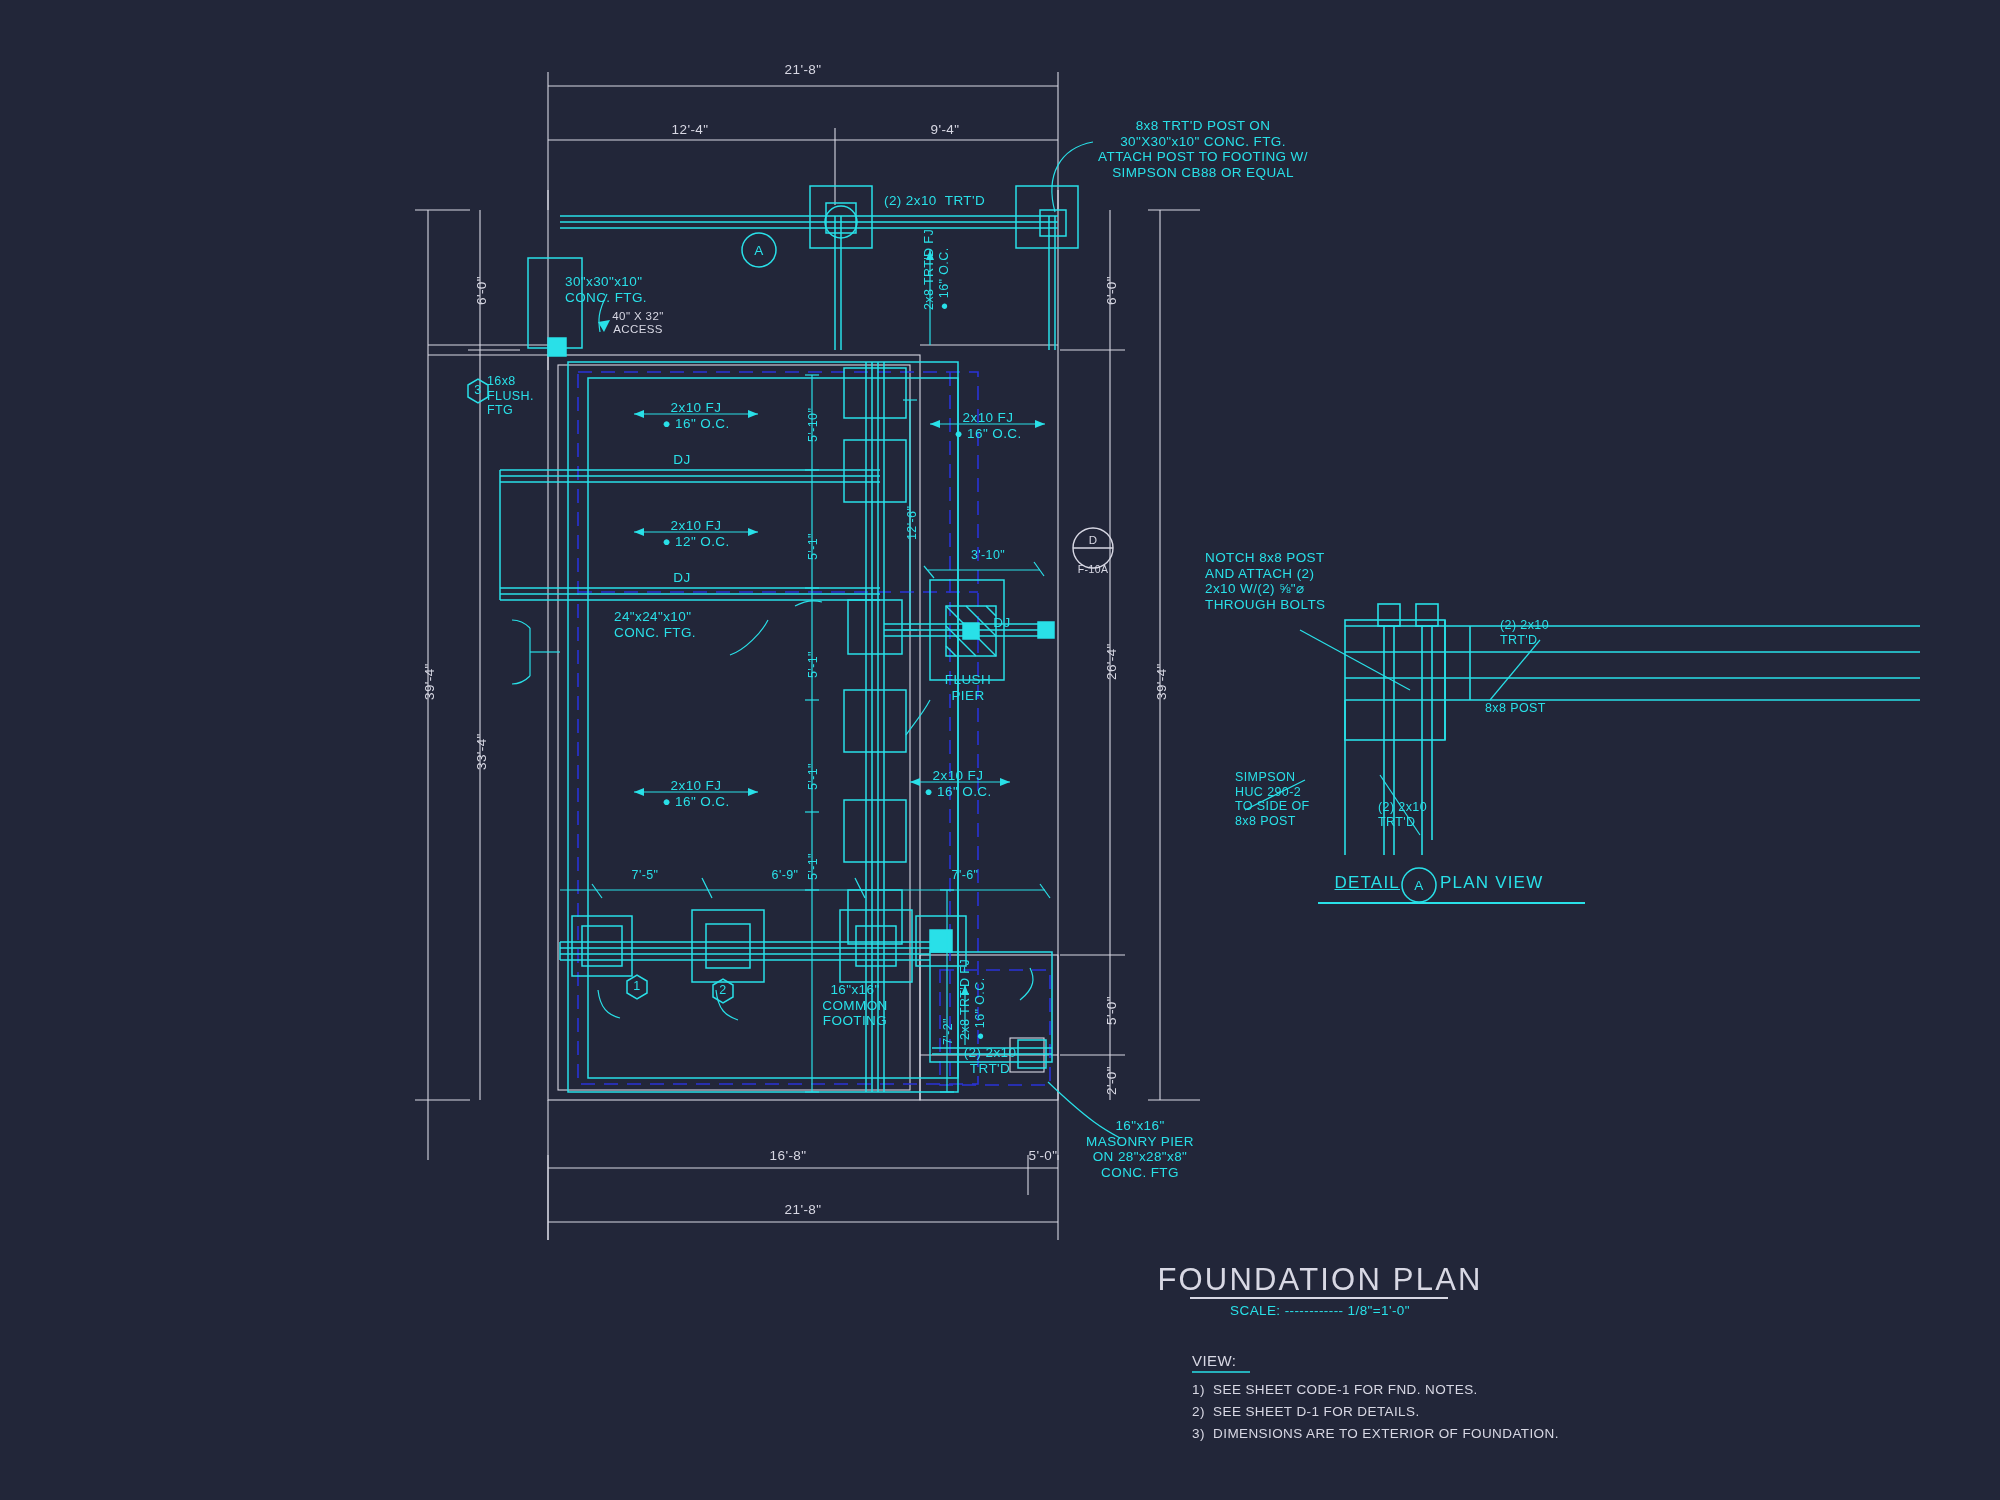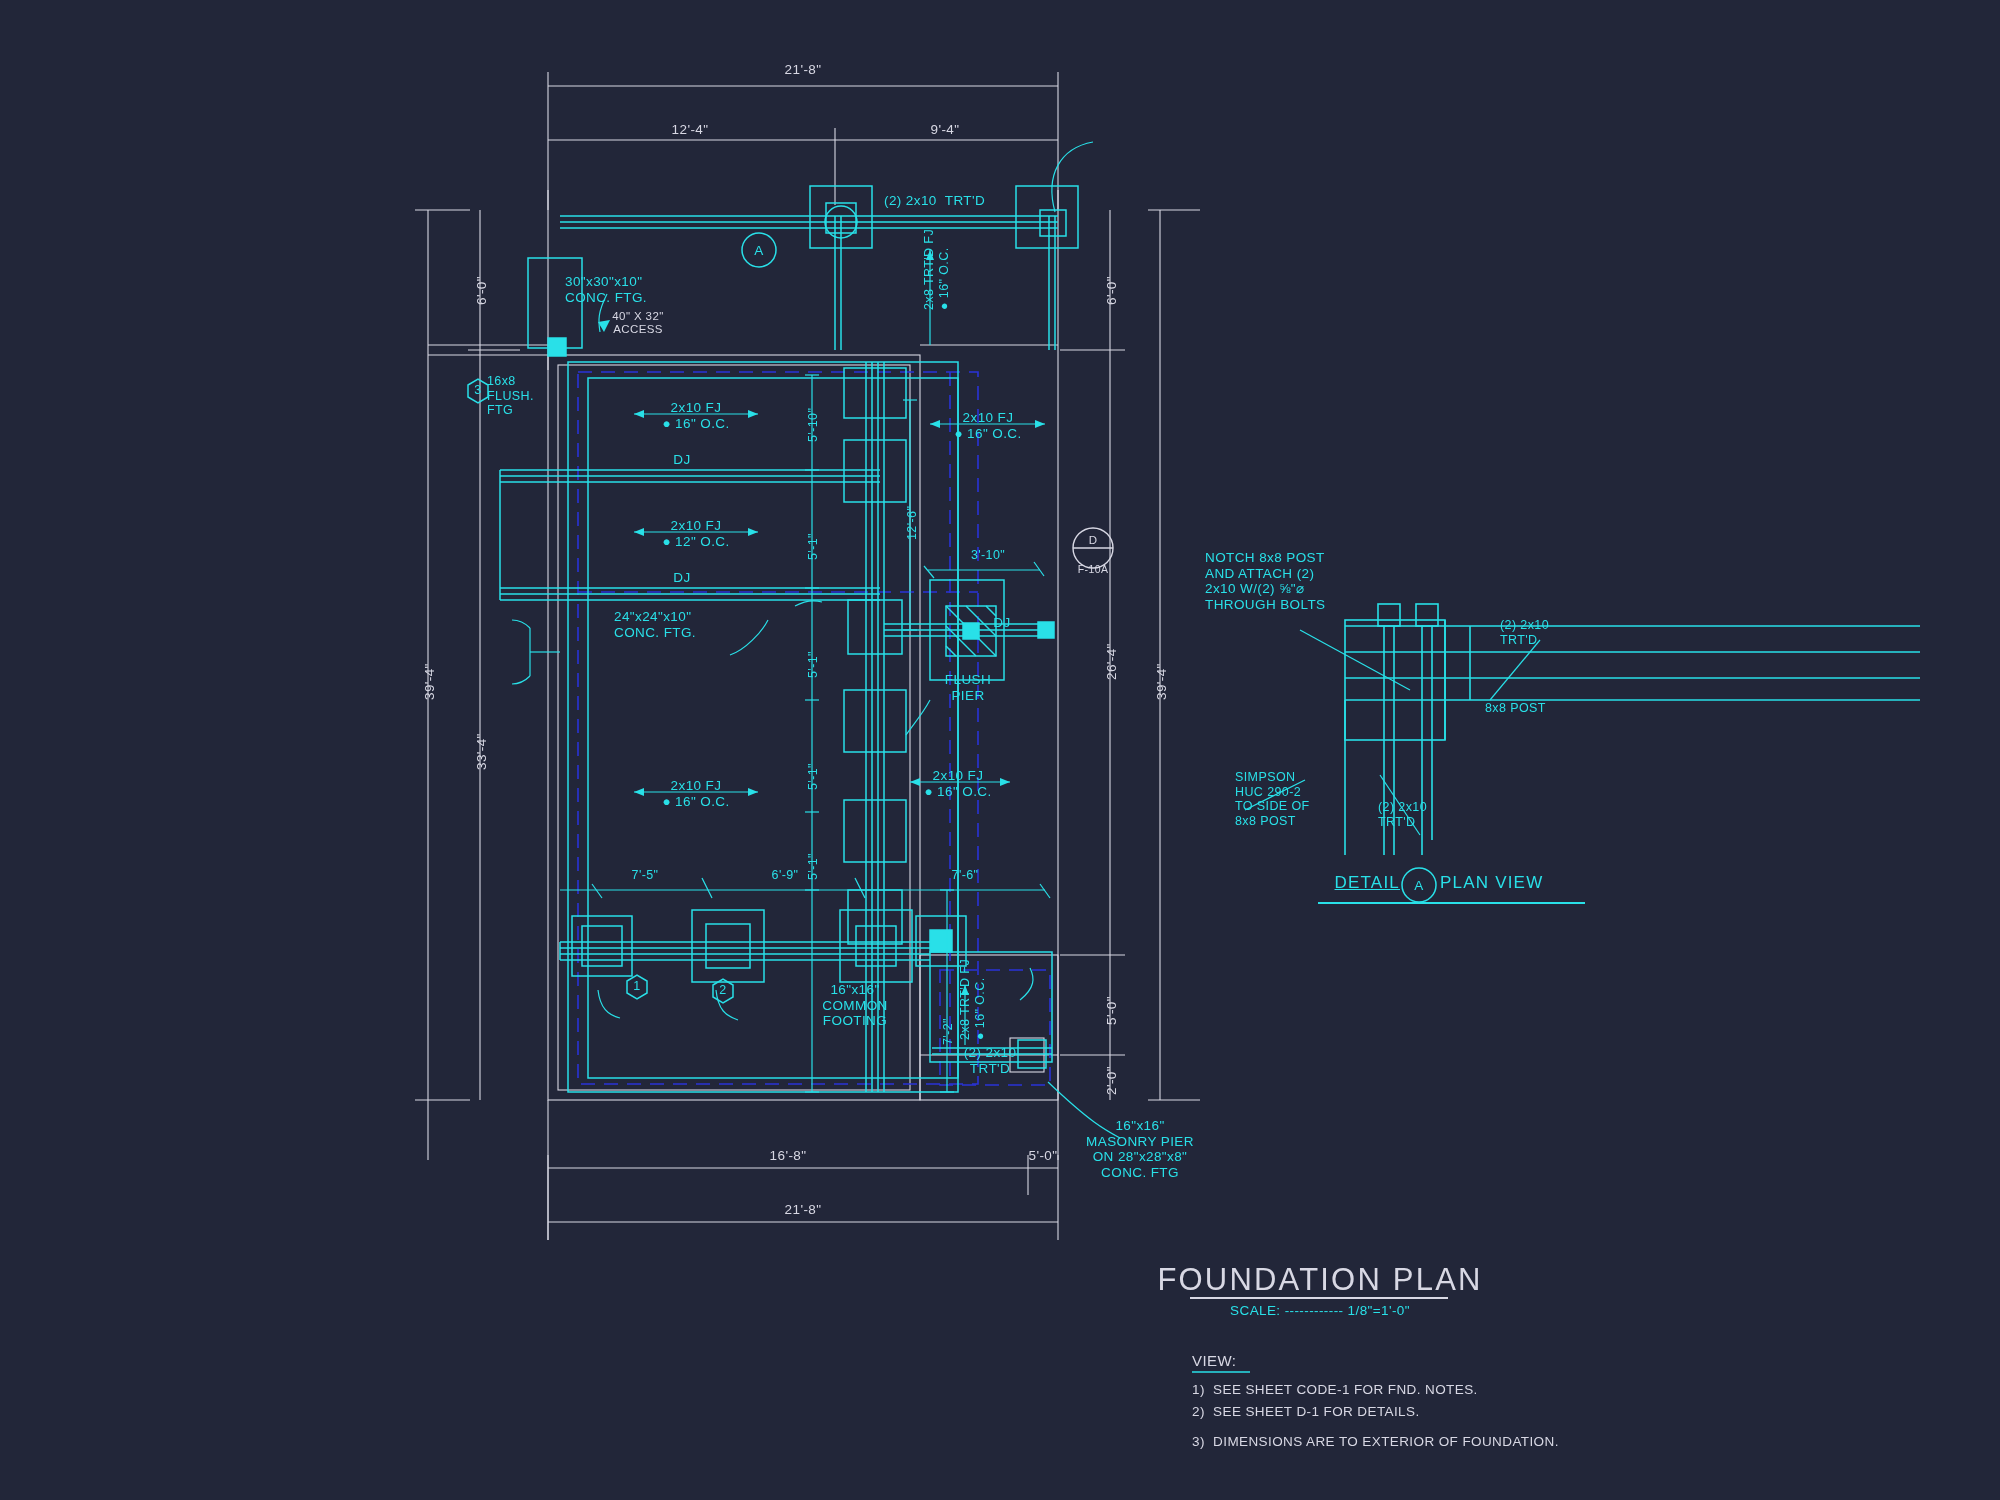--- a/index.html
+++ b/index.html
@@ -323,20 +323,24 @@
 <div class="txt cy s12 vr" style="left:806px;top:678px;">5'-1"</div>
 <div class="txt cy s12 vr" style="left:806px;top:790px;">5'-1"</div>
 <div class="txt cy s12 vr" style="left:806px;top:880px;">5'-1"</div>
 <div class="txt cy s12 vr" style="left:941px;top:1045px;">7'-2"</div>
 <div class="txt cy s12 vr" style="left:905px;top:540px;">12'-6"</div>
 <div class="txt cy s12 c" style="left:988px;top:548px;">3'-10"</div>
 <div class="txt cy s12 c" style="left:645px;top:868px;">7'-5"</div>
 <div class="txt cy s12 c" style="left:785px;top:868px;">6'-9"</div>
 <div class="txt cy s12 c" style="left:965px;top:868px;">7'-6"</div>
 
+<div class="txt cy s13 c" style="left:1203px;top:118px;">8x8 TRT'D POST ON
+30"X30"x10" CONC. FTG.
+ATTACH POST TO FOOTING W/
+SIMPSON CB88 OR EQUAL</div>
 <div class="txt cy s13 l" style="left:884px;top:193px;">(2) 2x10  TRT'D</div>
 <div class="txt cy s13 l" style="left:565px;top:274px;">30"x30"x10"
 CONC. FTG.</div>
 <div class="txt wh s11 c" style="left:638px;top:310px;">40" X 32"
 ACCESS</div>
 <div class="txt cy s12 l" style="left:487px;top:374px;">16x8
 FLUSH.
 FTG</div>
 <div class="txt cy s13 l" style="left:614px;top:609px;">24"x24"x10"
 CONC. FTG.</div>
@@ -396,15 +400,15 @@
 
 <div class="txt cy s17 r" style="left:1400px;top:873px;">DETAIL</div>
 <div class="txt cy s13 c" style="left:1419px;top:878px;">A</div>
 <div class="txt cy s17 l" style="left:1440px;top:873px;">PLAN VIEW</div>
 
 <div class="txt wh s30 c" style="left:1320px;top:1262px;">FOUNDATION PLAN</div>
 <div class="txt cy s13 c" style="left:1320px;top:1303px;">SCALE: ------------ 1/8"=1'-0"</div>
 <div class="txt wh s15 l" style="left:1192px;top:1352px;">VIEW:</div>
 <div class="txt wh s13 l" style="left:1192px;top:1382px;">1)  SEE SHEET CODE-1 FOR FND. NOTES.</div>
 <div class="txt wh s13 l" style="left:1192px;top:1404px;">2)  SEE SHEET D-1 FOR DETAILS.</div>
-<div class="txt wh s13 l" style="left:1192px;top:1426px;margin-top:8px;">3)  DIMENSIONS ARE TO EXTERIOR OF FOUNDATION.</div>
+<div class="txt wh s13 l" style="left:1192px;top:1426px;">3)  DIMENSIONS ARE TO EXTERIOR OF FOUNDATION.</div>
 
 </div>
 
 </body></html>

